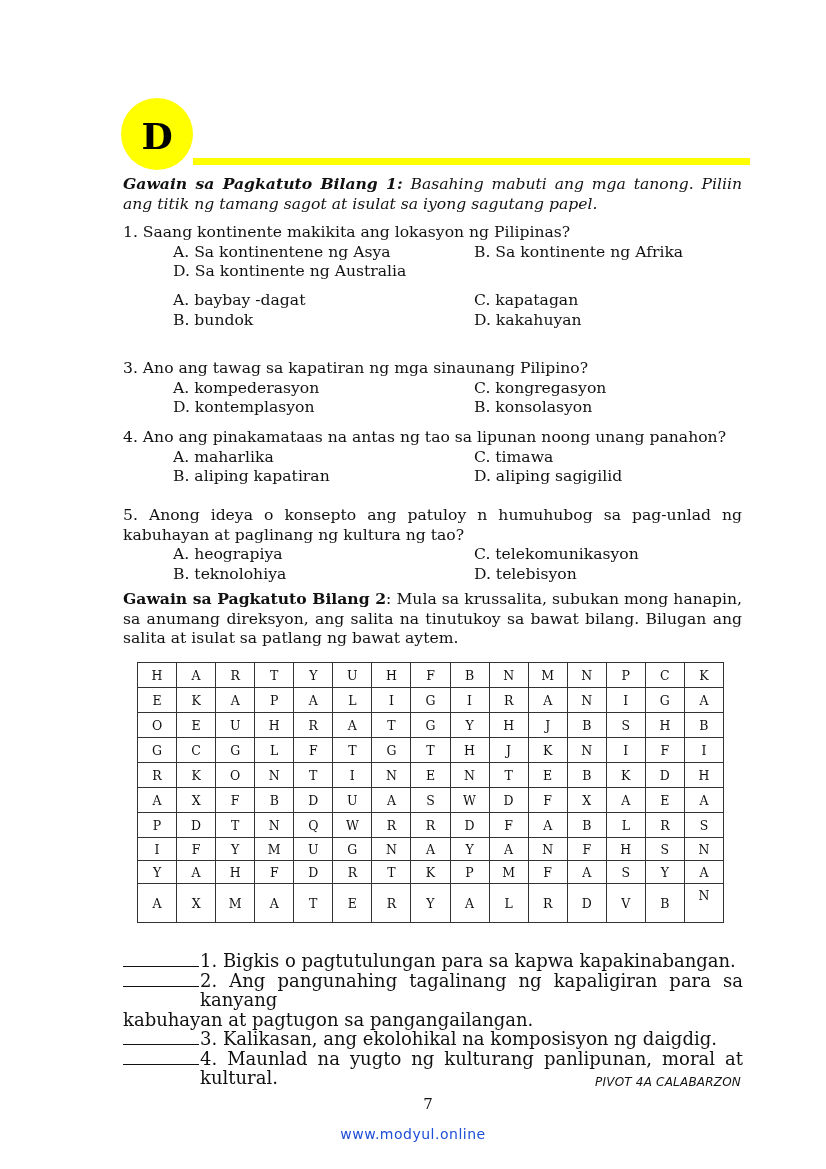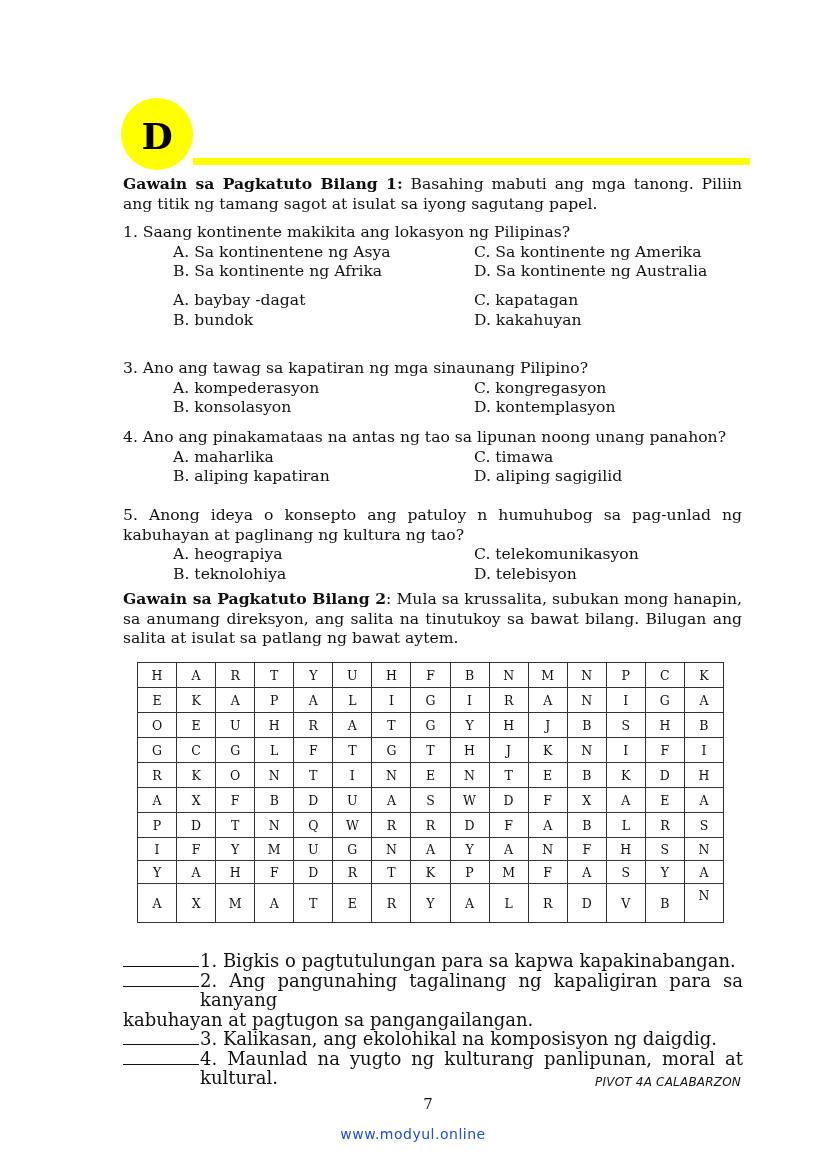--- a/index.html
+++ b/index.html
@@ -39,50 +39,49 @@
                font-family: "DejaVu Sans", "Liberation Sans", sans-serif; font-size: 14px; color: #1d4ed8; letter-spacing: 0.5px; }
 </style>
 </head>
 <body>
 
 <div class="badge">
   <span>D</span>
 </div>
 <div class="bar"></div>
 
-<div class="para" style="top:174px;">
+<div class="para" style="top:174px;font-style:italic;">
   <b>Gawain sa Pagkatuto Bilang 1:</b><span> Basahing mabuti ang mga tanong. Piliin ang titik ng tamang sagot at isulat sa iyong sagutang papel.</span>
 </div>
 
 <div class="q" style="top:223px;">
   <div class="stem">1. Saang kontinente makikita ang lokasyon ng Pilipinas?</div>
   <div class="opts">
     <div>A. Sa kontinentene ng Asya</div>
-    <div>C. Sa kontinente ng Amerika</div>
     <div>B. Sa kontinente ng Afrika</div>
     <div>D. Sa kontinente ng Australia</div>
   </div>
 </div>
 
 <div class="q" style="top:291px;">
   <div class="opts">
     <div>A. baybay -dagat</div>
     <div>C. kapatagan</div>
     <div>B. bundok</div>
     <div>D. kakahuyan</div>
   </div>
 </div>
 
 <div class="q" style="top:359px;">
   <div class="stem">3. Ano ang tawag sa kapatiran ng mga sinaunang Pilipino?</div>
   <div class="opts">
     <div>A. kompederasyon</div>
     <div>C. kongregasyon</div>
+    <div>D. kontemplasyon</div>
     <div>B. konsolasyon</div>
-    <div>D. kontemplasyon</div>
   </div>
 </div>
 
 <div class="q" style="top:428px;">
   <div class="stem">4. Ano ang pinakamataas na antas ng tao sa lipunan noong unang panahon?</div>
   <div class="opts">
     <div>A. maharlika</div>
     <div>C. timawa</div>
     <div>B. aliping kapatiran</div>
     <div>D. aliping sagigilid</div>

